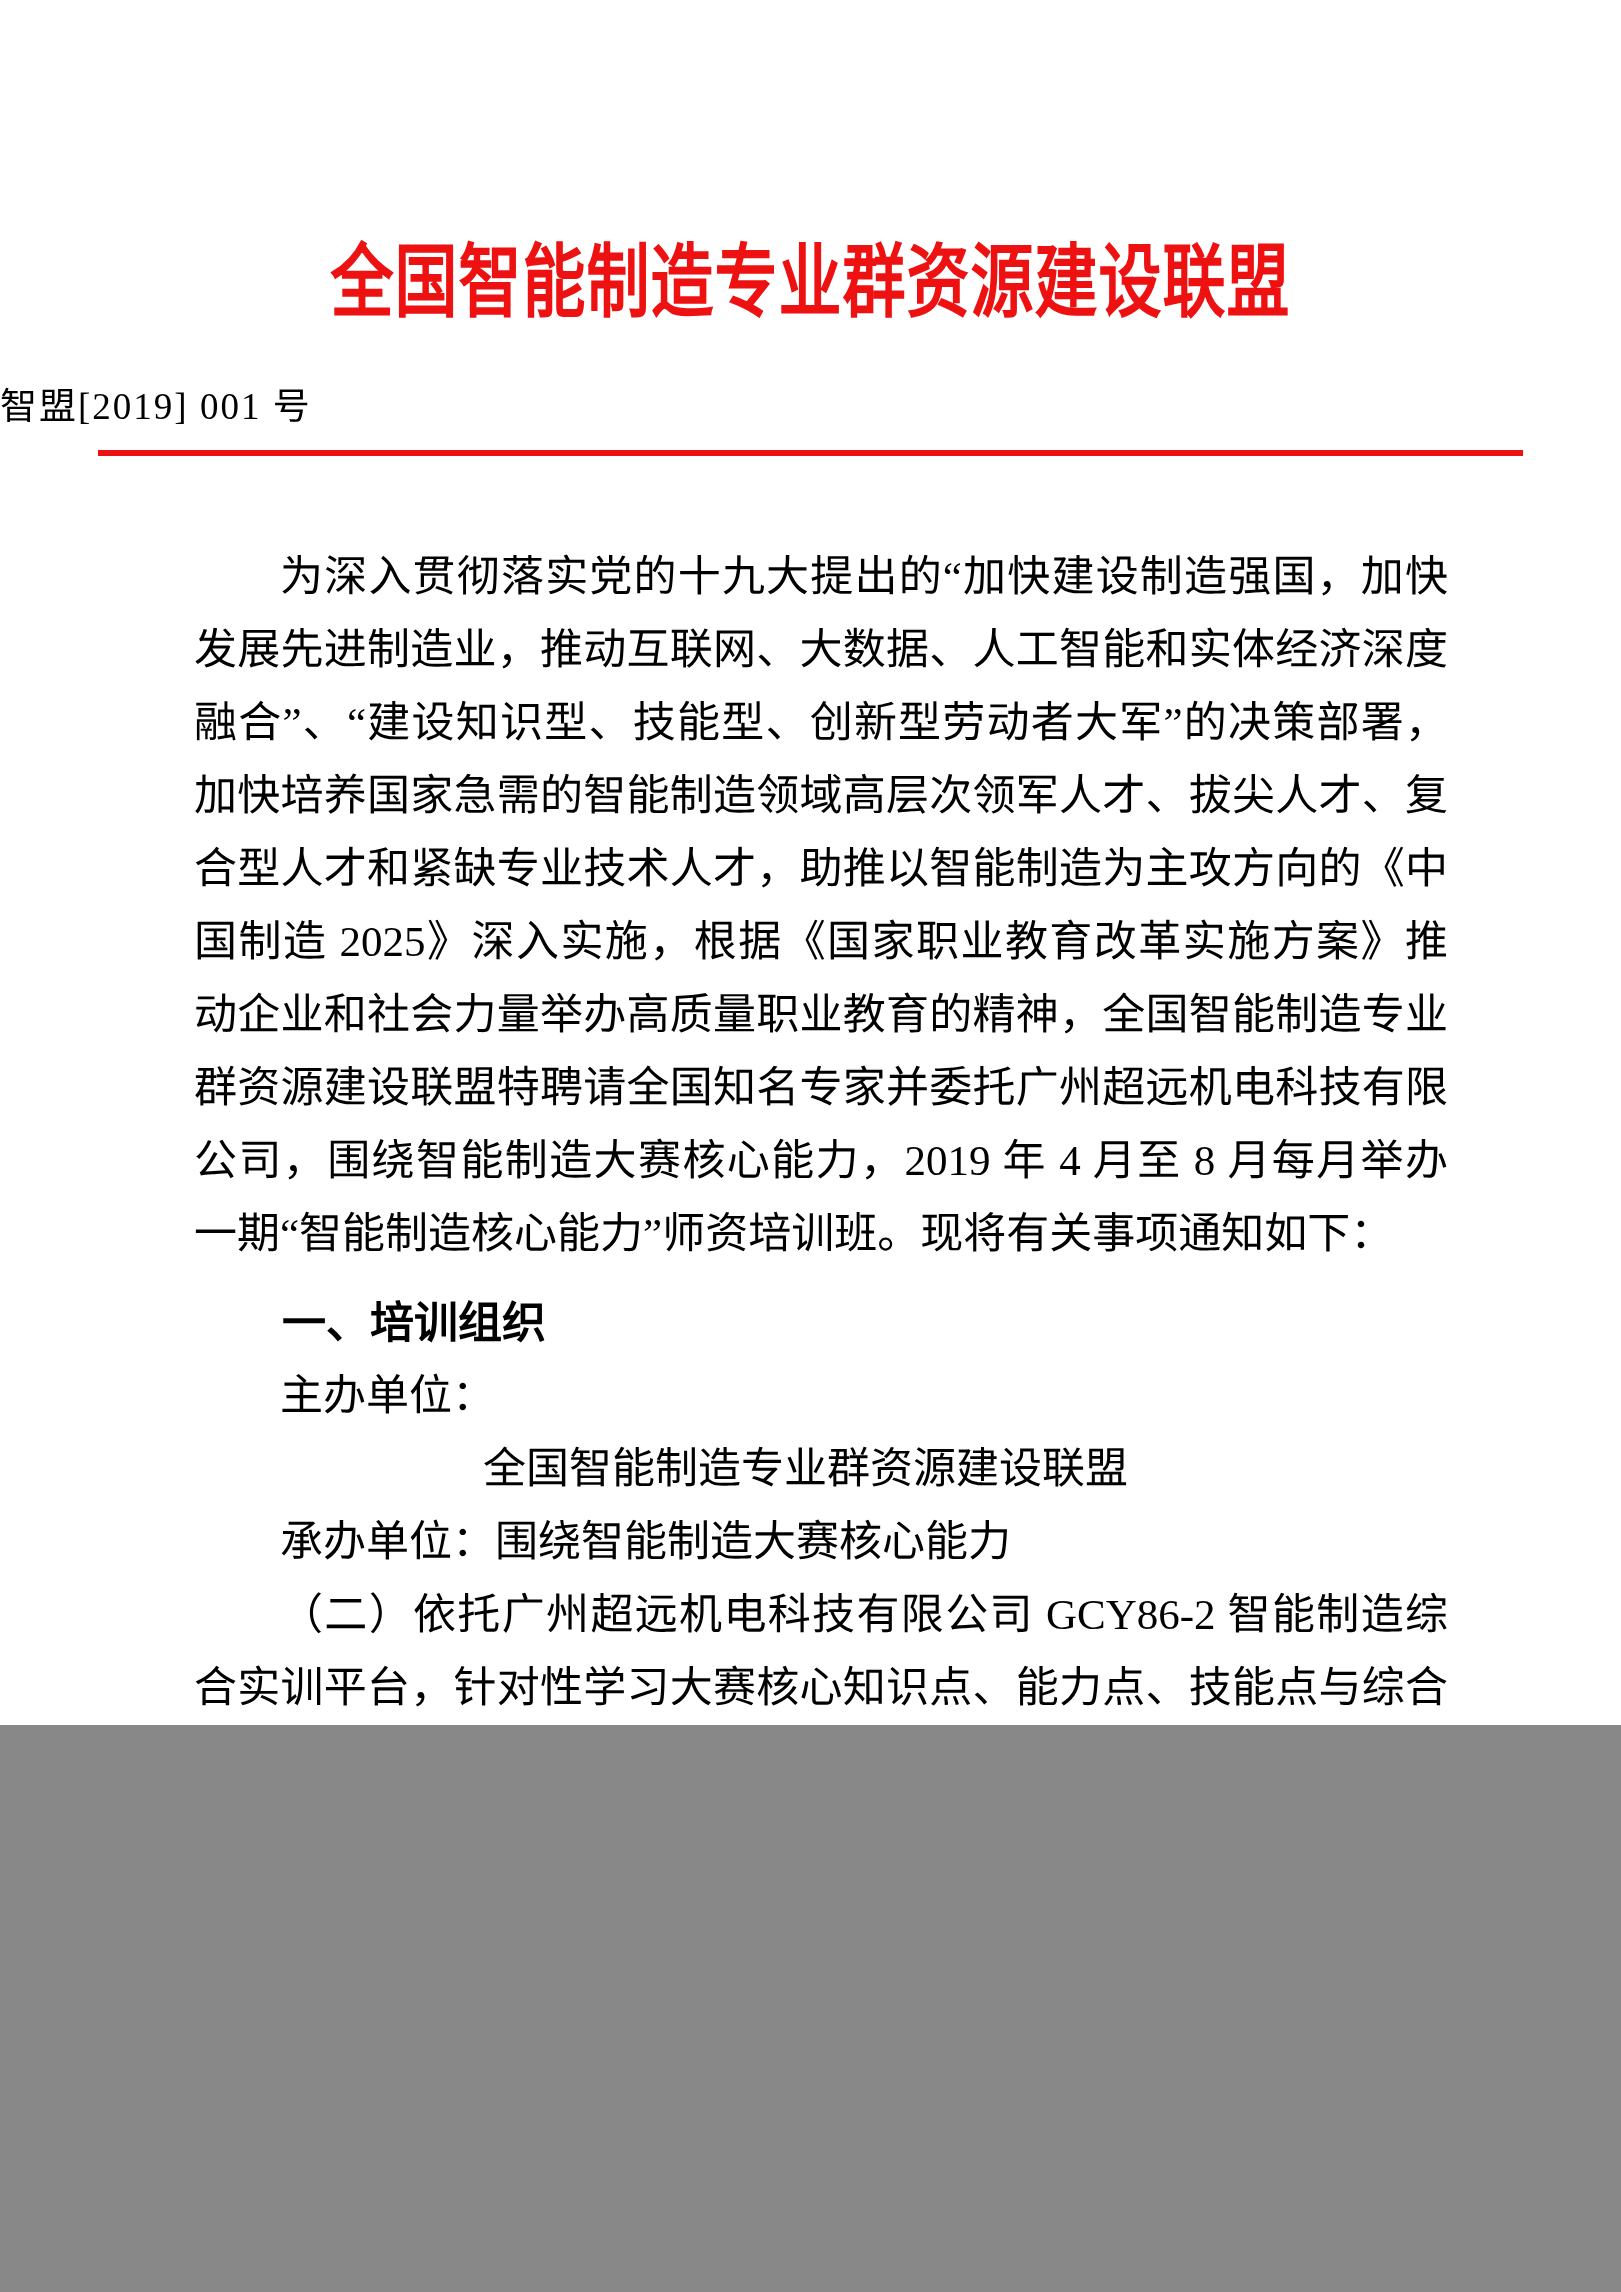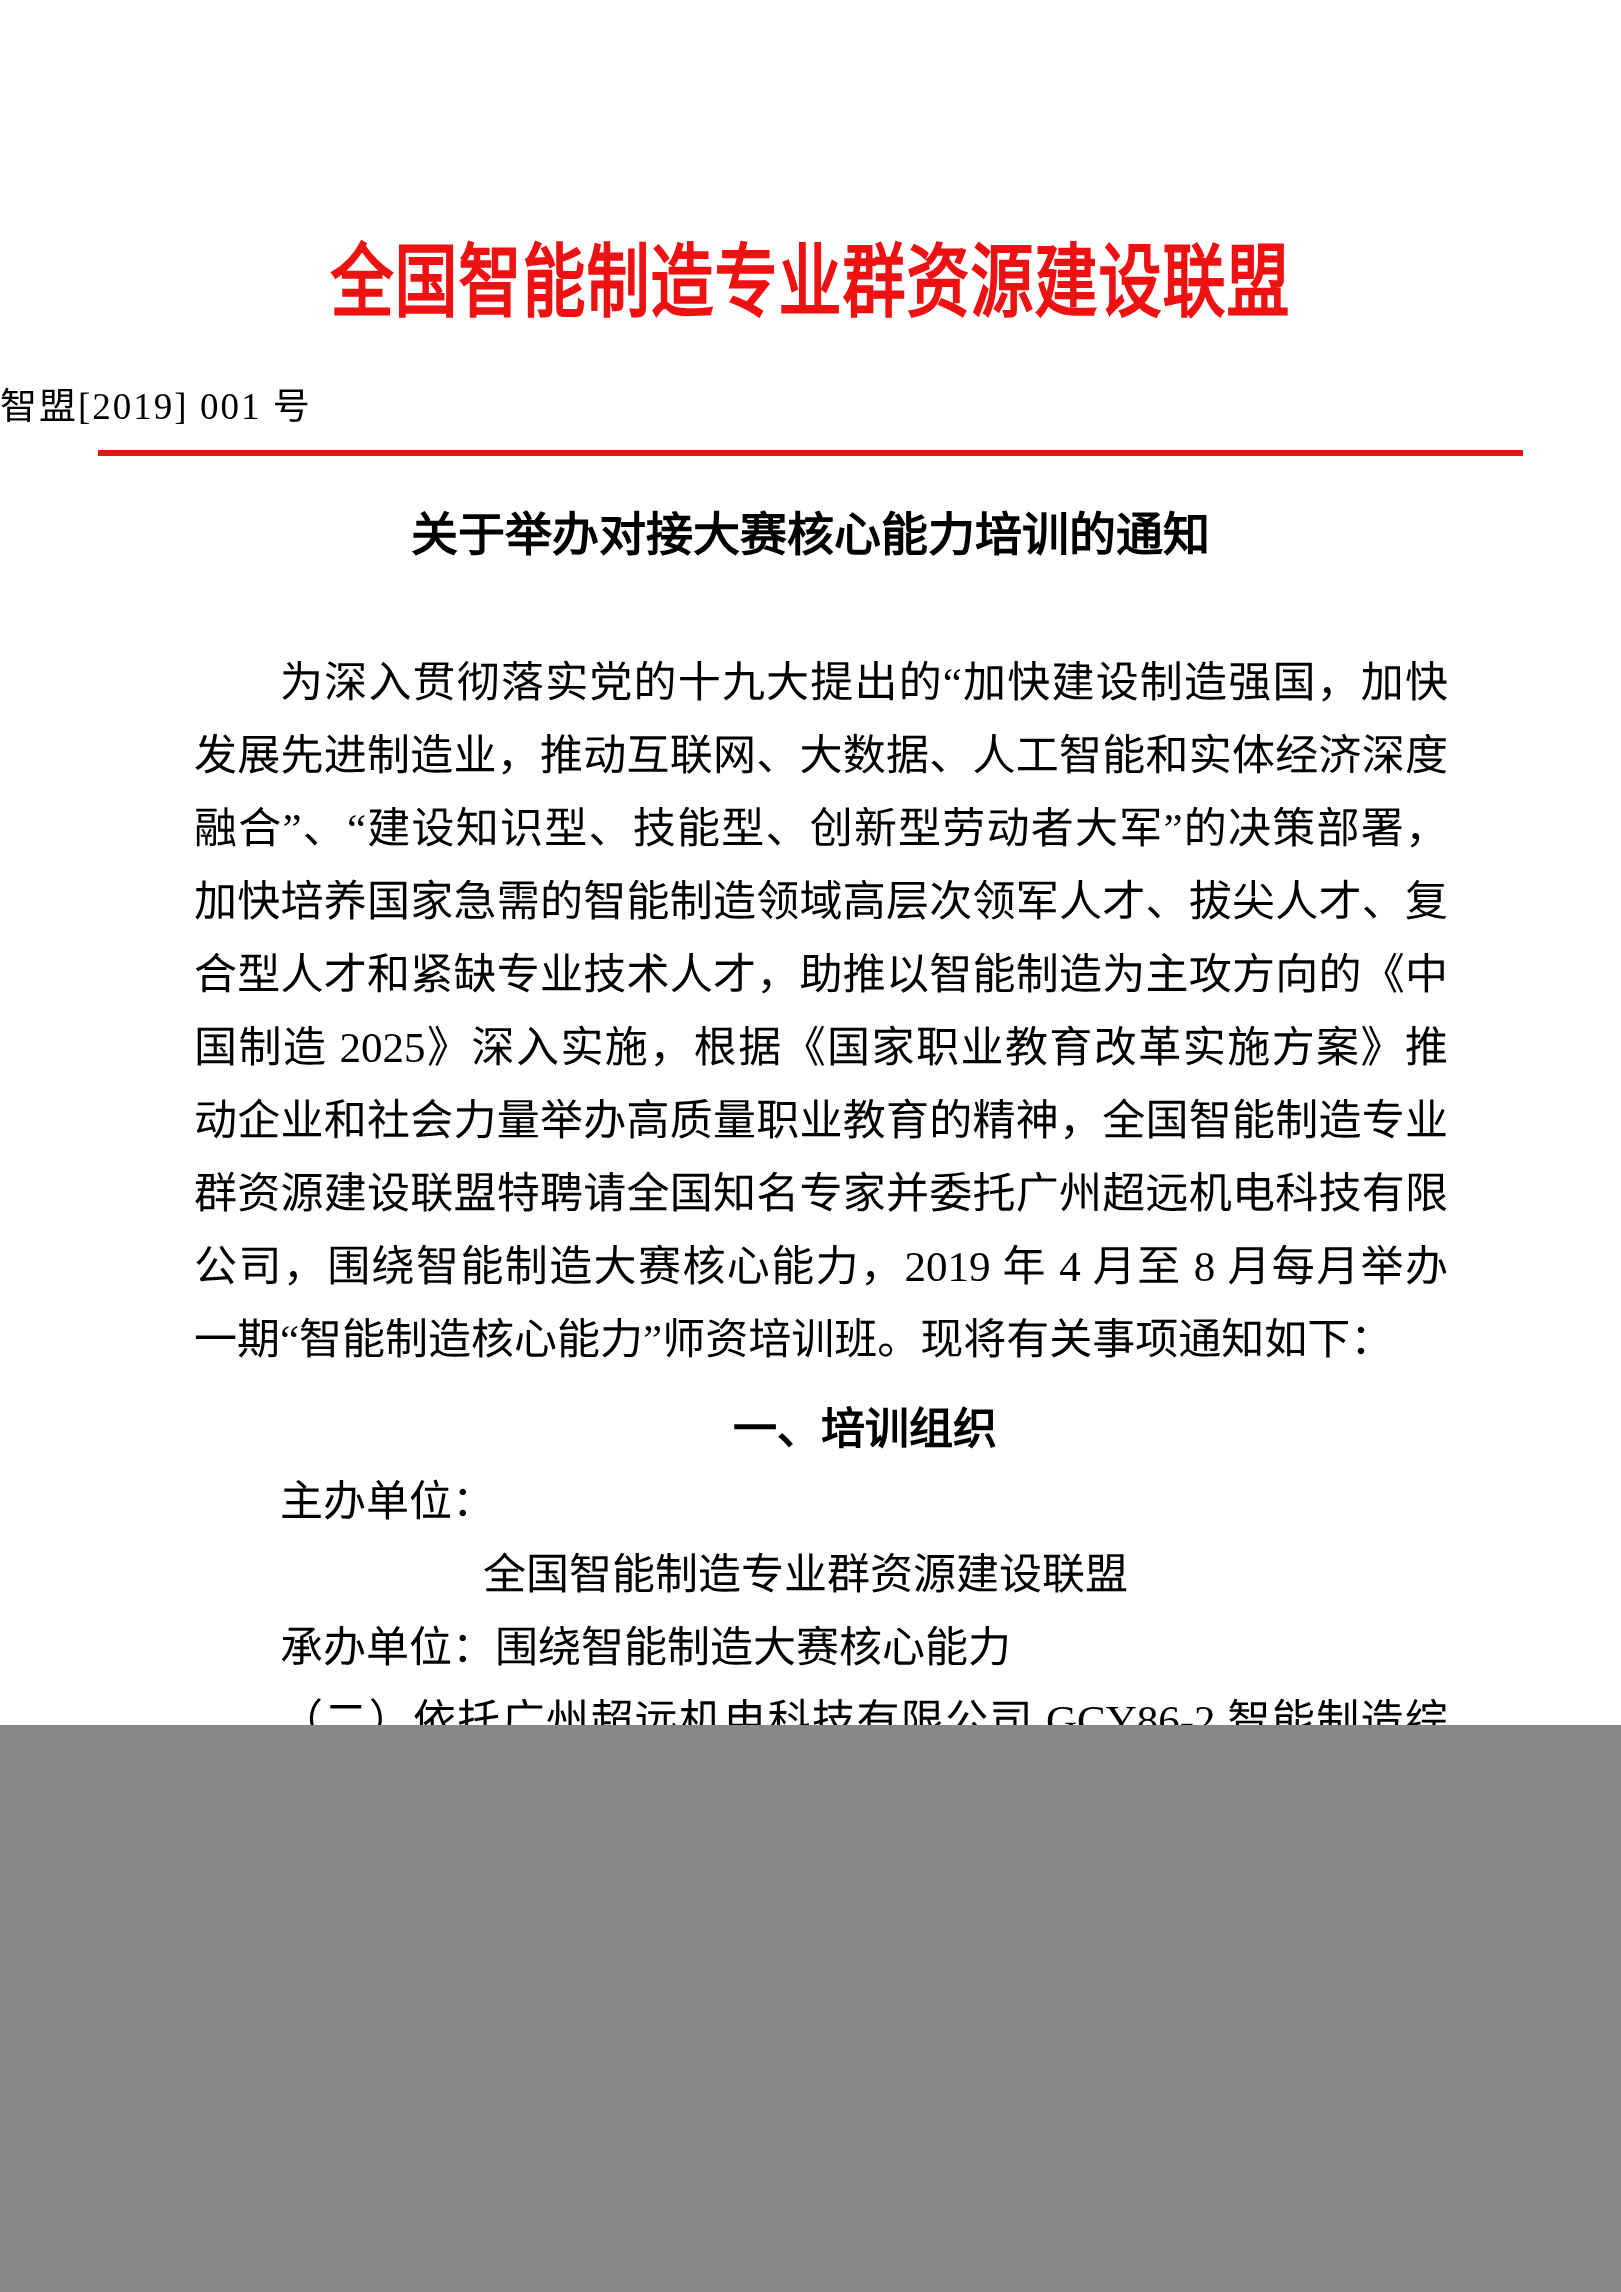--- a/index.html
+++ b/index.html
@@ -78,21 +78,21 @@
   }
   .para-indent {
     text-indent: 2em;
   }
   .section-heading {
     font-family: "Liberation Sans", sans-serif;
     font-weight: bold;
     font-size: 44px;
     text-indent: 2em;
     margin-top: 15.7px !important;
-    text-align: center;
+    text-align: left;
   }
   .host-value {
     padding-left: 289px;
     text-align: left;
   }
 
   
   .footer-rule {
     position: absolute;
     left: 98px;
@@ -110,21 +110,20 @@
 
   <header>
     <h1 class="org-title">
       <span class="stretch">全国智能制造专业群资源建设联盟</span>
     </h1>
     <div class="doc-number">智盟[2019] 001 号</div>
     <div class="rule"></div>
   </header>
 
   <main>
-    <h2 class="notice-title">关于举办对接大赛核心能力培训的通知</h2>
 
     <div class="body-block">
 
       <p class="para-indent">为深入贯彻落实党的十九大提出的“加快建设制造强国，加快发展先进制造业，推动互联网、大数据、人工智能和实体经济深度融合”、“建设知识型、技能型、创新型劳动者大军”的决策部署，加快培养国家急需的智能制造领域高层次领军人才、拔尖人才、复合型人才和紧缺专业技术人才，助推以智能制造为主攻方向的《中国制造 2025》深入实施，根据《国家职业教育改革实施方案》推动企业和社会力量举办高质量职业教育的精神，全国智能制造专业群资源建设联盟特聘请全国知名专家并委托广州超远机电科技有限公司，围绕智能制造大赛核心能力，2019 年 4 月至 8 月每月举办一期“智能制造核心能力”师资培训班。现将有关事项通知如下：</p>
 
       <p class="section-heading">一、培训组织</p>
       <p class="para-indent">主办单位：</p>
       <p class="host-value">全国智能制造专业群资源建设联盟</p>
       <p class="para-indent">承办单位：围绕智能制造大赛核心能力</p>
 

